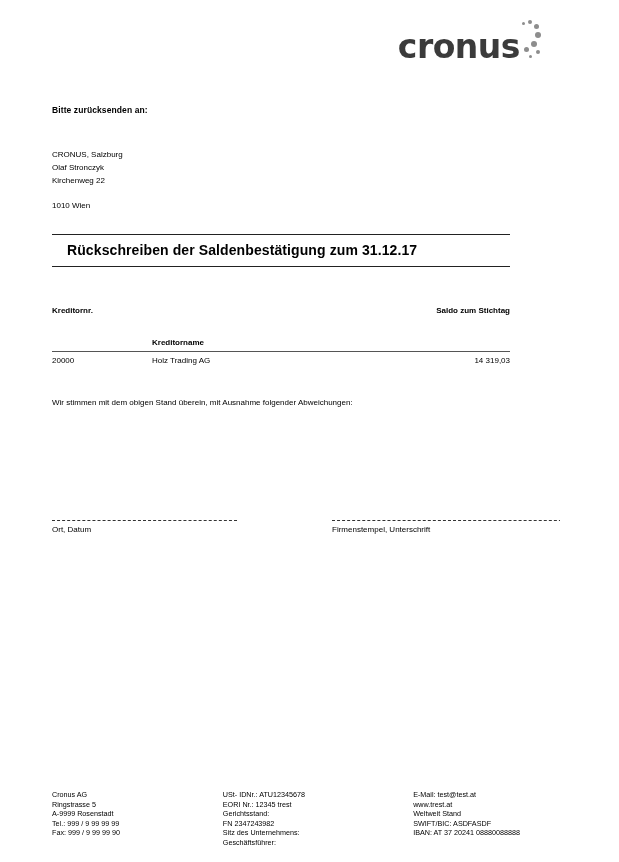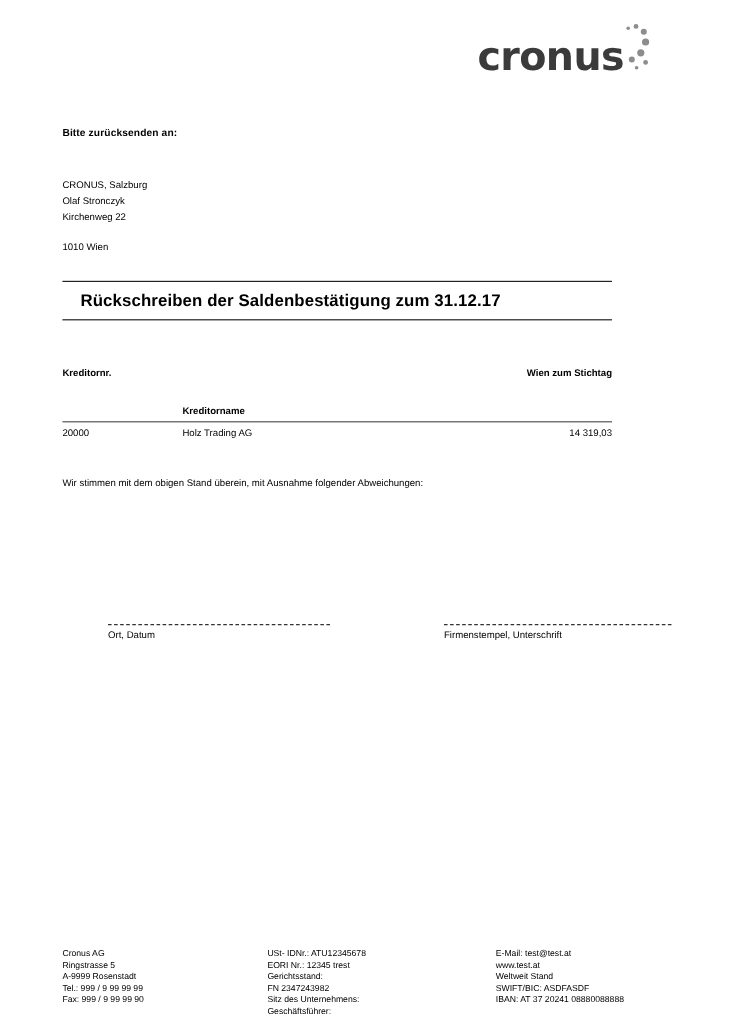--- a/index.html
+++ b/index.html
@@ -149,21 +149,20 @@
     font-size: 8px;
   }
 
   
   .sig {
     position: absolute;
     top: 520px;
     left: 0;
     right: 0;
     height: 30px;
-    margin-left: 38px;
   }
   .sig-col {
     position: absolute;
     top: 0;
   }
   .sig-left  { left: 0px;   width: 185px; }
   .sig-right { left: 280px; width: 240px; }
   .dashline {
     border-top: 1px dashed #333;
     height: 0;
@@ -221,21 +220,21 @@
     <div class="address-city">1010 Wien</div>
 
     <div class="title-rule-top"></div>
     <div class="doc-title">Rückschreiben der Saldenbestätigung zum  31.12.17</div>
     <div class="title-rule-bottom"></div>
 
     <div class="table">
       <div class="table-head">
         <div class="c1">Kreditornr.</div>
         <div class="c2">Kreditorname</div>
-        <div class="c3">Wien zum Stichtag</div>
+        <div class="c3">Saldo zum Stichtag</div>
       </div>
       <div class="rule-thin"></div>
       <div class="table-row">
         <div class="c1">20000</div>
         <div class="c2">Holz Trading AG</div>
         <div class="c3">14 319,03</div>
       </div>
     </div>
 
     <div class="statement">Wir stimmen mit dem obigen Stand überein, mit Ausnahme folgender Abweichungen:</div>
@@ -264,20 +263,20 @@
     <div class="footer-col fc2">
       <div class="footer-line">USt- IDNr.: ATU12345678</div>
       <div class="footer-line">EORI Nr.: 12345 trest</div>
       <div class="footer-line">Gerichtsstand:</div>
       <div class="footer-line">FN 2347243982</div>
       <div class="footer-line">Sitz des Unternehmens:</div>
       <div class="footer-line">Geschäftsführer:</div>
     </div>
     <div class="footer-col fc3">
       <div class="footer-line">E-Mail: test@test.at</div>
-      <div class="footer-line">www.test.at</div>
+      <div class="footer-line">www.trest.at</div>
       <div class="footer-line">Weltweit Stand</div>
       <div class="footer-line">SWIFT/BIC: ASDFASDF</div>
       <div class="footer-line">IBAN: AT 37 20241 08880088888</div>
     </div>
   </div>
 
 </div>
 
 </body></html>

